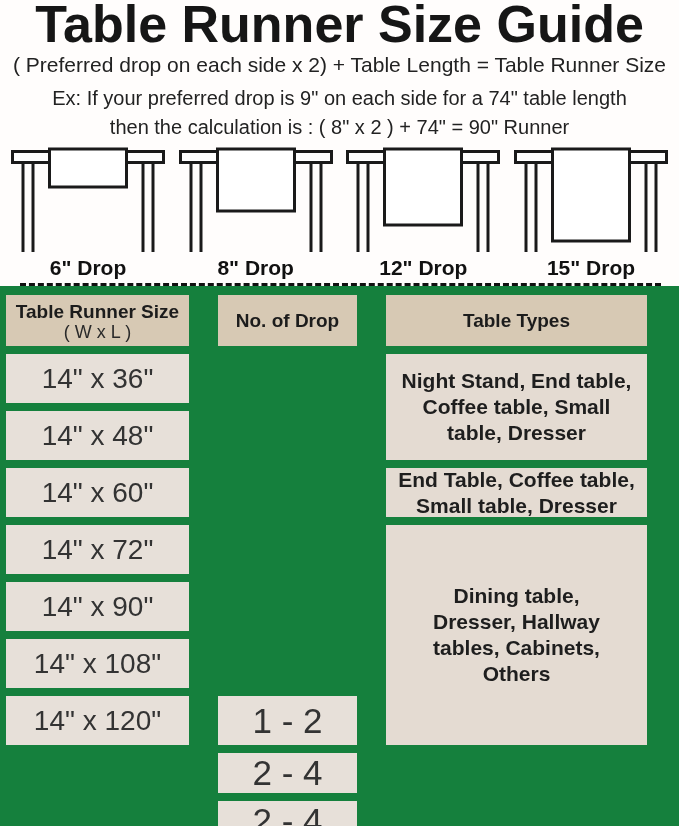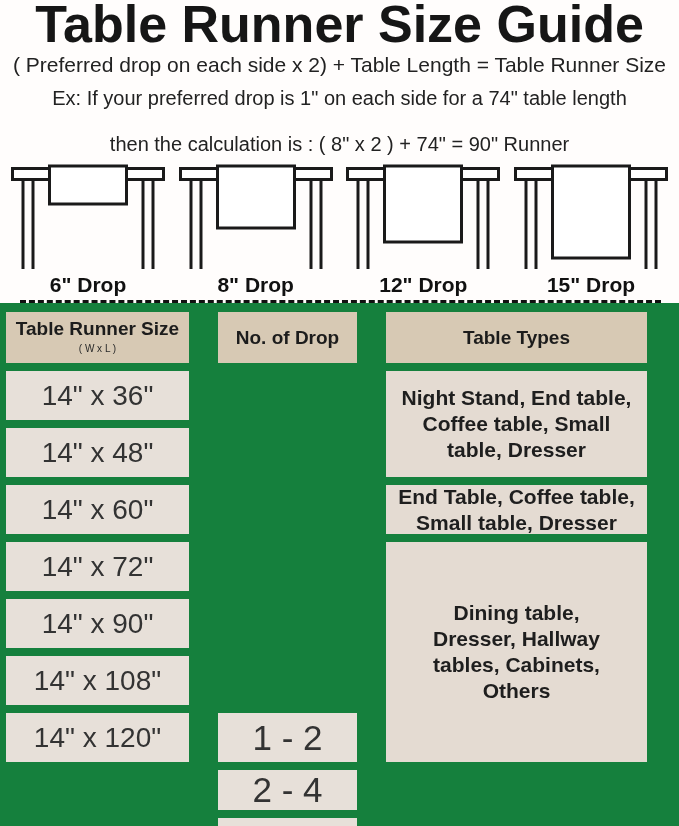--- a/index.html
+++ b/index.html
@@ -10,21 +10,21 @@
     color: #1d1d1f;
   }
   
   .top { padding-top: 2px; text-align: center; }
   .top h1 {
     font-size: 52px; font-weight: 700; line-height: 44px;
     color: #161616; letter-spacing: 0px;
   }
   .formula { font-size: 21px; margin-top: 7px; color: #222; }
   .ex      { font-size: 20px; margin-top: 10px; color: #222; }
-  .ex + .ex { margin-top: 23px; }
+  .ex + .ex { margin-top: 6px; }
   
   .illus-row {
     display: flex; justify-content: space-between;
     padding: 0 10px; margin-top: 8px; height: 106px;
   }
   .illus-row svg { display: block; }
   .labels-row {
     display: flex; justify-content: space-between;
     padding: 0 10px; margin-top: 1px;
   }
@@ -48,41 +48,41 @@
     grid-template-rows: 51px repeat(7, 49px);
     column-gap: 29px; row-gap: 8px;
   }
   .cell {
     display: flex; flex-direction: column;
     align-items: center; justify-content: center;
     text-align: center;
   }
   .hdr  { background: #d7c9b4; }
   .hdr .h-main { font-size: 19px; font-weight: 700; color: #1c1c1c; line-height: 22px; }
-  .hdr .h-sub  { font-size: 10px; color: #2a2a2a; line-height: 18px; }
+  .hdr .h-sub  { font-size: 18px; color: #2a2a2a; line-height: 18px; }
   .datacell { background: #e7e0d9; font-size: 28px; color: #333; }
   .seatcell { background: #e7e0d9; font-size: 35px; color: #333; }
   .typecell {
     background: #e4dbd2; font-size: 21px; font-weight: 700; color: #1e1e1e;
     line-height: 26px; white-space: pre-line; grid-column: 3;
   }
   .col1 { grid-column: 1; }
   .col2 { grid-column: 2; }
   .col3 { grid-column: 3; }
   .rowA { grid-row: 2 / span 2; }
   .rowB { grid-row: 4; }
   .rowC { grid-row: 5 / span 4; }
 </style>
 </head>
 <body>
 
 <div class="top">
   <h1>Table Runner Size Guide</h1>
   <div class="formula">( Preferred drop on each side x 2) + Table Length = Table Runner Size</div>
-  <div class="ex">Ex: If your preferred drop is 1" on each side for a 74" table length</div>
+  <div class="ex">Ex: If your preferred drop is 9" on each side for a 74" table length</div>
   <div class="ex">then the calculation is : ( 8" x 2 ) + 74" = 90" Runner</div>
 </div>
 
 <div class="illus-row">
 
   <svg width="156" height="106" viewBox="0 0 156 106">
     <line x1="13" y1="15" x2="13" y2="105" stroke="#1a1a1a" stroke-width="3"></line>
     <line x1="23" y1="15" x2="23" y2="105" stroke="#1a1a1a" stroke-width="3"></line>
     <line x1="133" y1="15" x2="133" y2="105" stroke="#1a1a1a" stroke-width="3"></line>
     <line x1="143" y1="15" x2="143" y2="105" stroke="#1a1a1a" stroke-width="3"></line>

